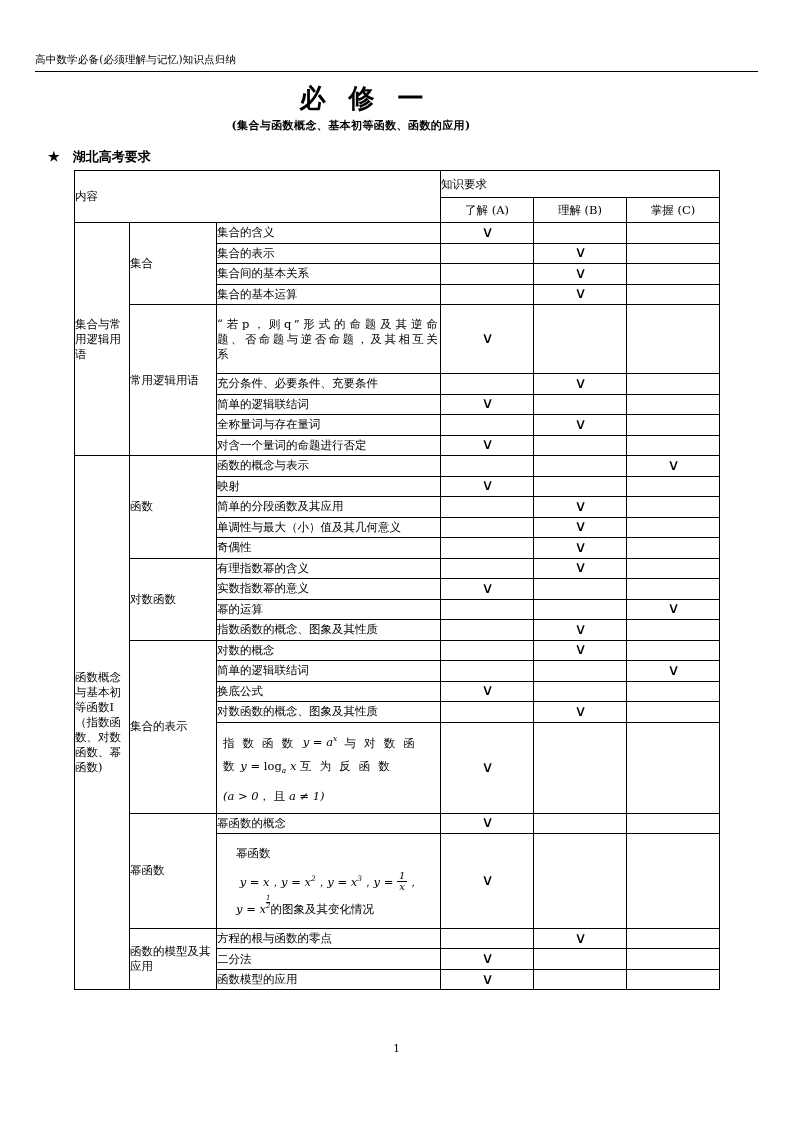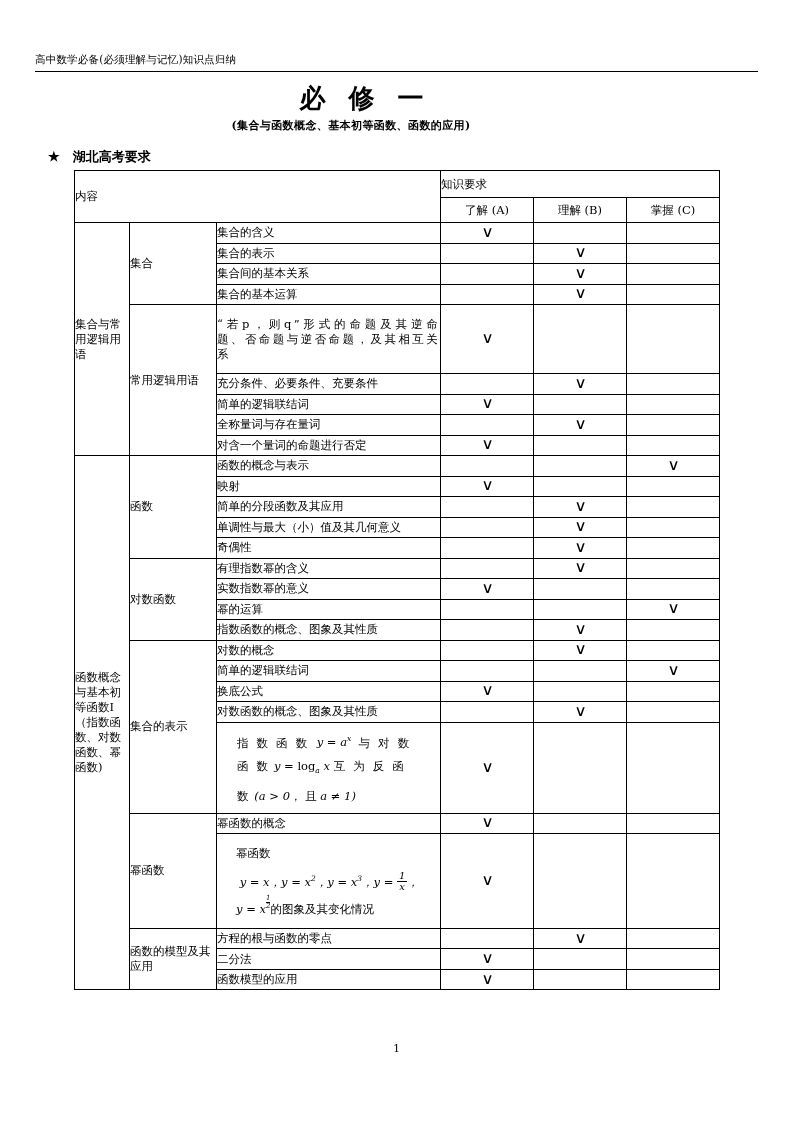--- a/index.html
+++ b/index.html
@@ -382,21 +382,21 @@
         <td class="mark-cell row-1"></td>
       </tr>
       <tr>
         <td class="topic-cell row-1">对数函数的概念、图象及其性质</td>
         <td class="mark-cell row-1"></td>
         <td class="mark-cell row-1"><span class="chk">∨</span></td>
         <td class="mark-cell row-1"></td>
       </tr>
 
       <tr>
-        <td class="topic-cell" style="height:72px; padding:5px 20px;">
+        <td class="topic-cell" style="height:72px; padding:5px 6px;">
           <div style="line-height:24px;">
             <span class="spread">指 数 函 数</span>
             <span class="math">&nbsp;y&nbsp;=&nbsp;a<sup class="e">x</sup>&nbsp;</span>
             <span class="spread">与 对 数 函 数</span>
             <span class="math">y&nbsp;=&nbsp;<span class="up">log</span><sub class="e">a</sub>&nbsp;x</span>
             <span class="spread">互 为 反 函 数</span>
             <span class="math">(a &gt; 0</span><span>，</span>
             <span>且</span>
             <span class="math">a ≠ 1)</span>
           </div>

